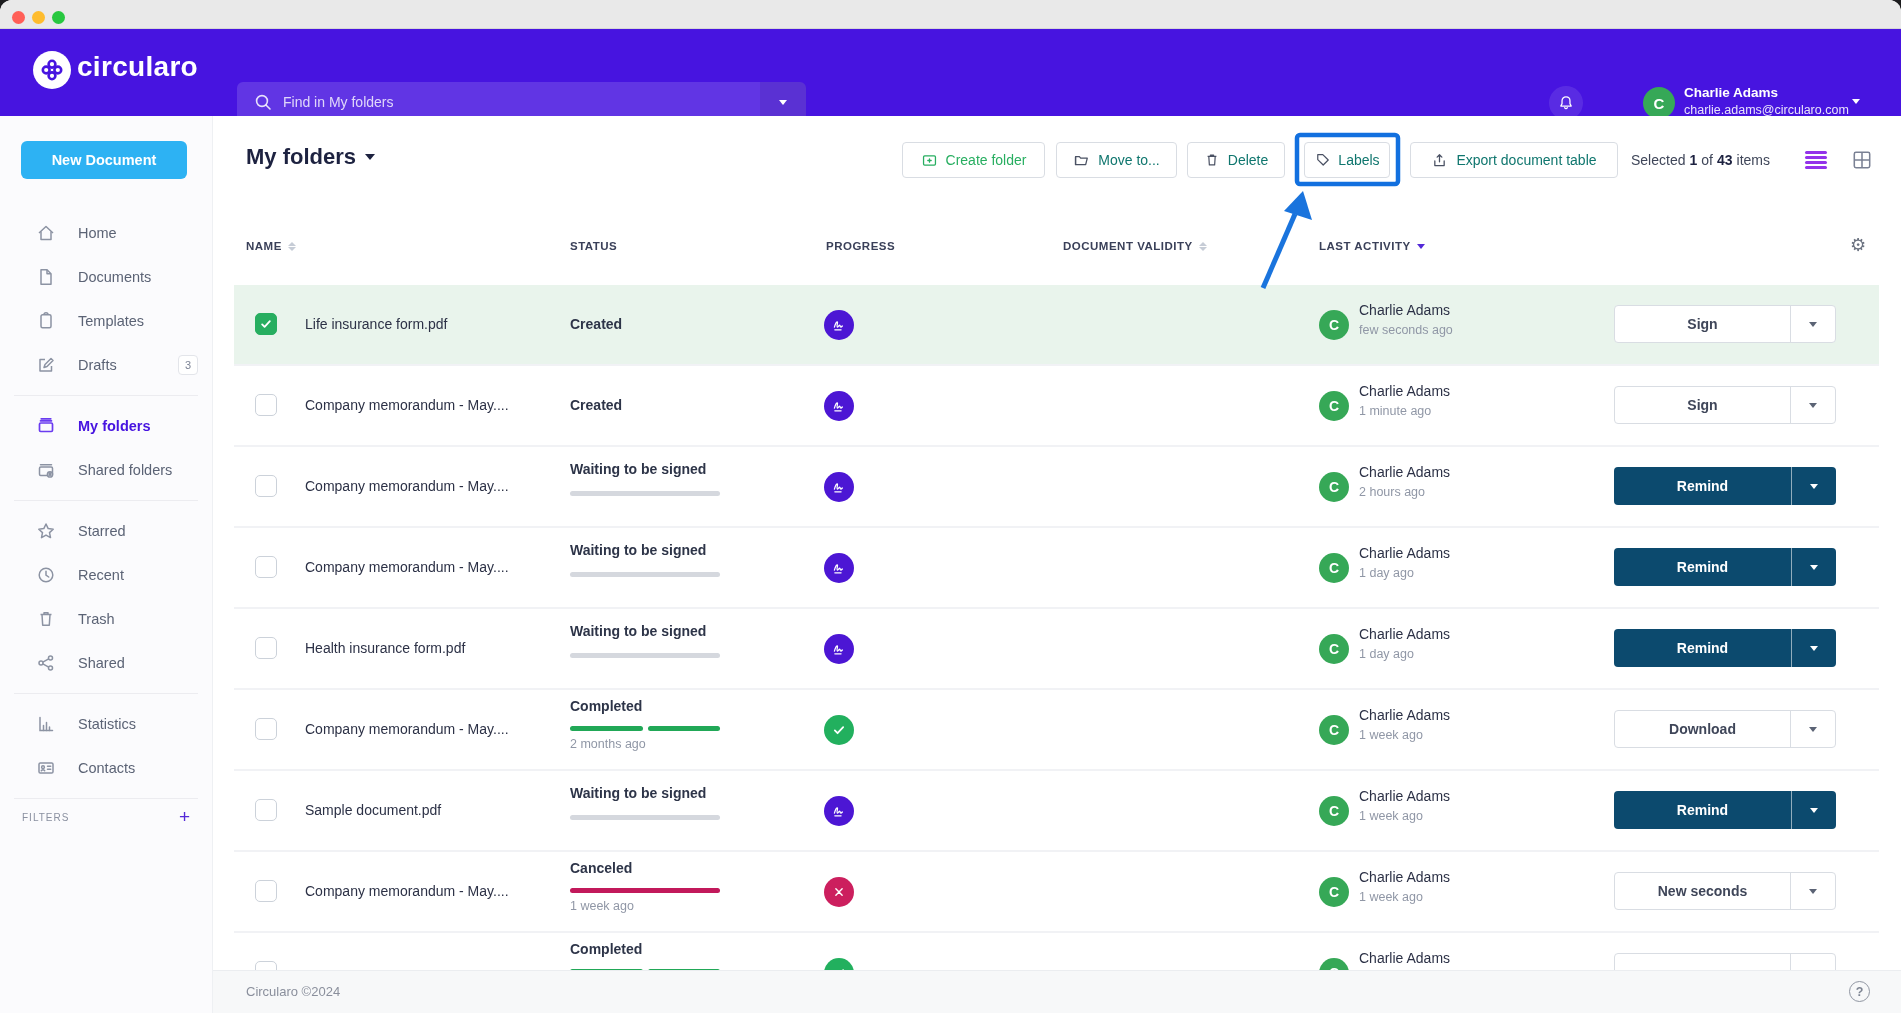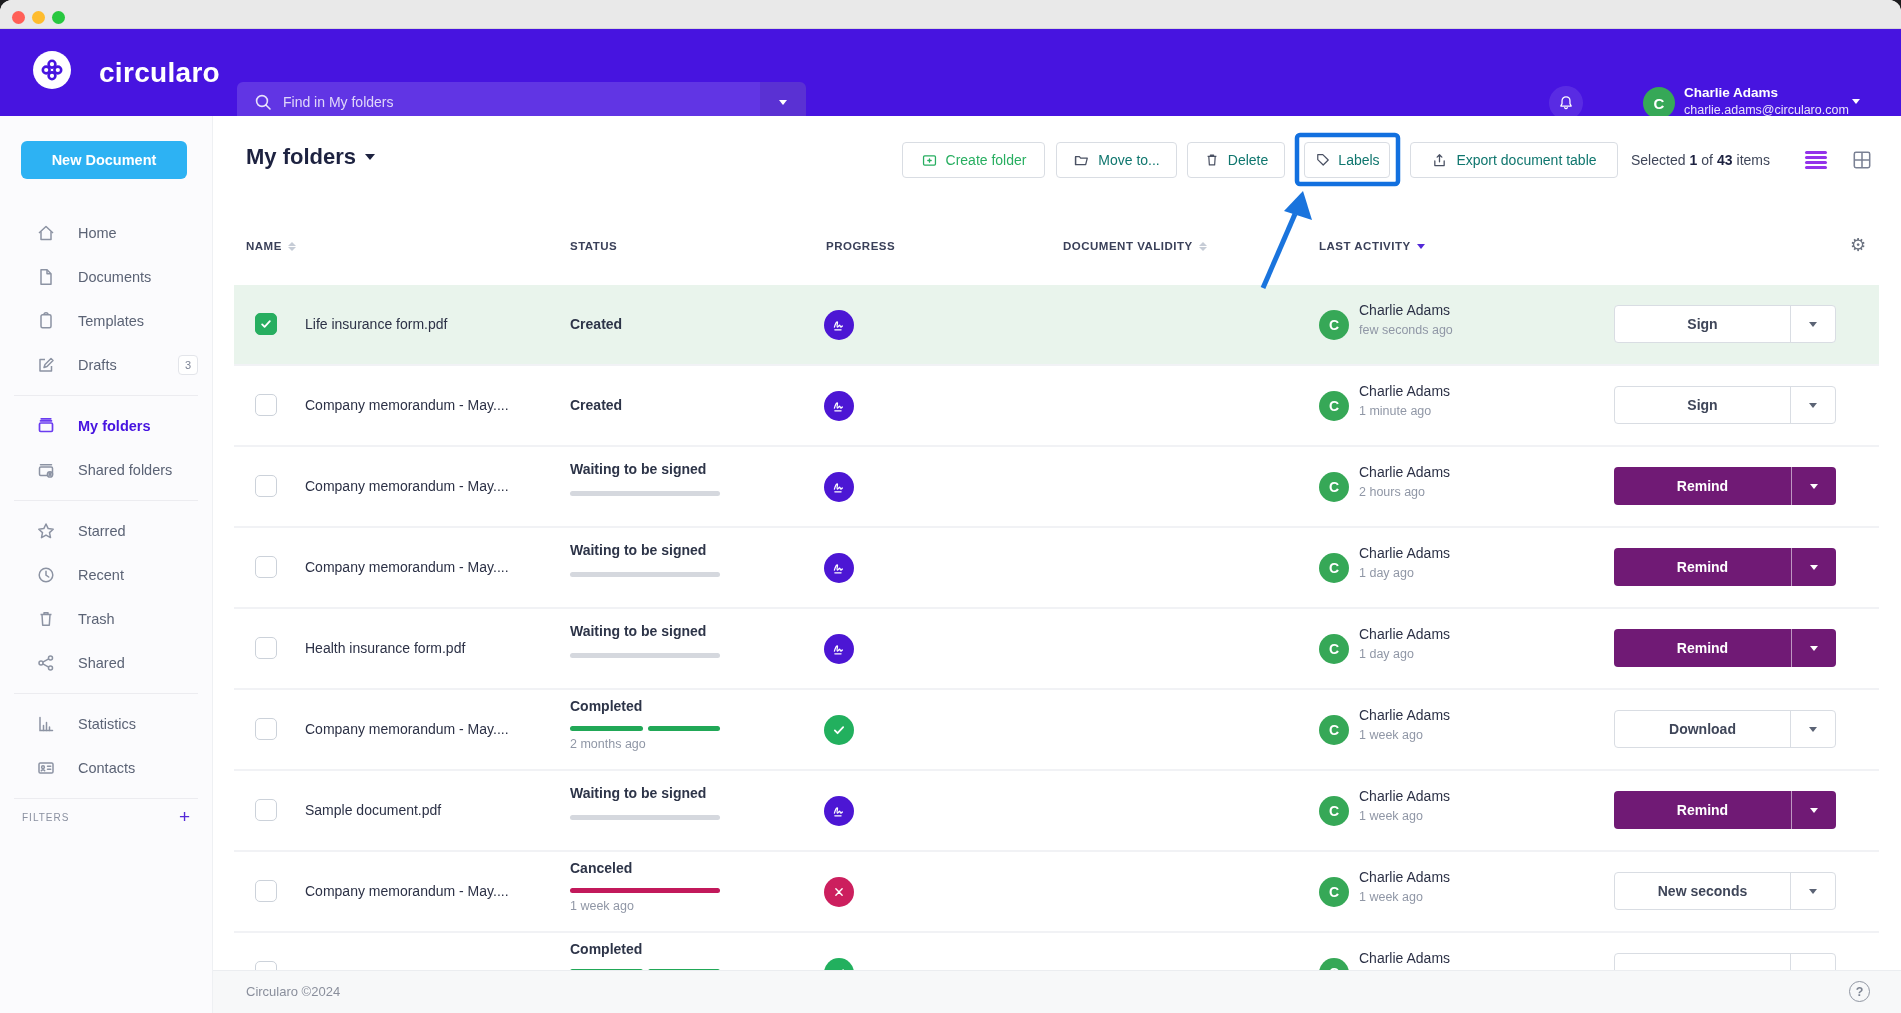--- a/index.html
+++ b/index.html
@@ -9,21 +9,21 @@
 
   
   .titlebar { position:absolute; left:0; top:0; width:100%; height:29px; background:#e9e9e9;
               border-bottom:1px solid #d6d6d6; }
   .tl { position:absolute; top:11px; width:13px; height:13px; border-radius:50%; }
   .tl.red { left:12px; background:#ff5f57; } .tl.yellow { left:32px; background:#febc2e; }
   .tl.green { left:52px; background:#28c840; }
 
   
   .appbar { position:absolute; left:0; top:29px; width:100%; height:87px; background:#4714e0; }
-  .logo { position:absolute; left:33px; top:22px; display:flex; align-items:flex-end; gap:28px; }
+  .logo { position:absolute; left:33px; top:22px; display:flex; align-items:flex-start; gap:6px; }
   .logo-badge { width:38px; height:38px; border-radius:50%; background:#fff; display:flex; align-items:center; justify-content:center; }
   .logo-text { color:#fff; font-size:28px; font-weight:700; letter-spacing:.3px; }
   .search { position:absolute; left:237px; top:53px; width:569px; height:40px; border-radius:6px;
             background:rgba(255,255,255,.14); display:flex; align-items:center; color:#fff; }
   .search-ph { margin-left:46px; font-size:14px; color:rgba(255,255,255,.8); }
   .search-icn { position:absolute; left:16px; top:10px; color:rgba(255,255,255,.85); }
   .search-dd { position:absolute; right:0; top:0; width:46px; height:40px; border-radius:0 6px 6px 0;
                background:rgba(0,0,0,.07); display:flex; align-items:center; justify-content:center; }
   .bell-btn { position:absolute; left:1549px; top:57px; width:34px; height:34px; border-radius:50%;
               background:rgba(255,255,255,.1); display:flex; align-items:center; justify-content:center; color:#fff; }
@@ -113,21 +113,21 @@
           display:flex; align-items:center; justify-content:center; }
   .prog.sig { background:#4c16d4; } .prog.ok { background:#22b05e; } .prog.x { background:#cc1f5e; }
   .avatar-sm { position:absolute; left:1085px; top:25px; width:30px; height:30px; border-radius:50%;
                background:#36a857; color:#fff; font-weight:700; font-size:14px;
                display:flex; align-items:center; justify-content:center; }
   .act-user { position:absolute; left:1125px; top:17px; font-size:14px; font-weight:500; color:#2c3146; }
   .act-time { position:absolute; left:1125px; top:38px; font-size:12.5px; color:#9097a6; }
   .action { position:absolute; left:1380px; top:20px; width:222px; height:38px; border-radius:4px;
             display:flex; overflow:hidden; cursor:pointer; }
   .action.white { background:#fff; border:1px solid #d9dde3; color:#3f4659; }
-  .action.blue { background:#701a75; color:#fff; }
+  .action.blue { background:#0c4a6e; color:#fff; }
   .act-main { flex:1; display:flex; align-items:center; justify-content:center; font-size:14px; font-weight:700; }
   .act-caret { width:45px; display:flex; align-items:center; justify-content:center; border-left:1px solid #d9dde3; }
   .action.blue .act-caret { border-left-color:rgba(255,255,255,.55); }
   .action.white .act-caret { color:#5b6375; }
 
   
   .footer { position:absolute; left:213px; top:970px; width:1688px; height:43px; background:#f7f8f9;
             border-top:1px solid #ebedf0; }
   .copyright { position:absolute; left:33px; top:13px; font-size:13px; color:#8a8f9c; }
   .help-btn { position:absolute; right:31px; top:10px; width:21px; height:21px; border-radius:50%;

